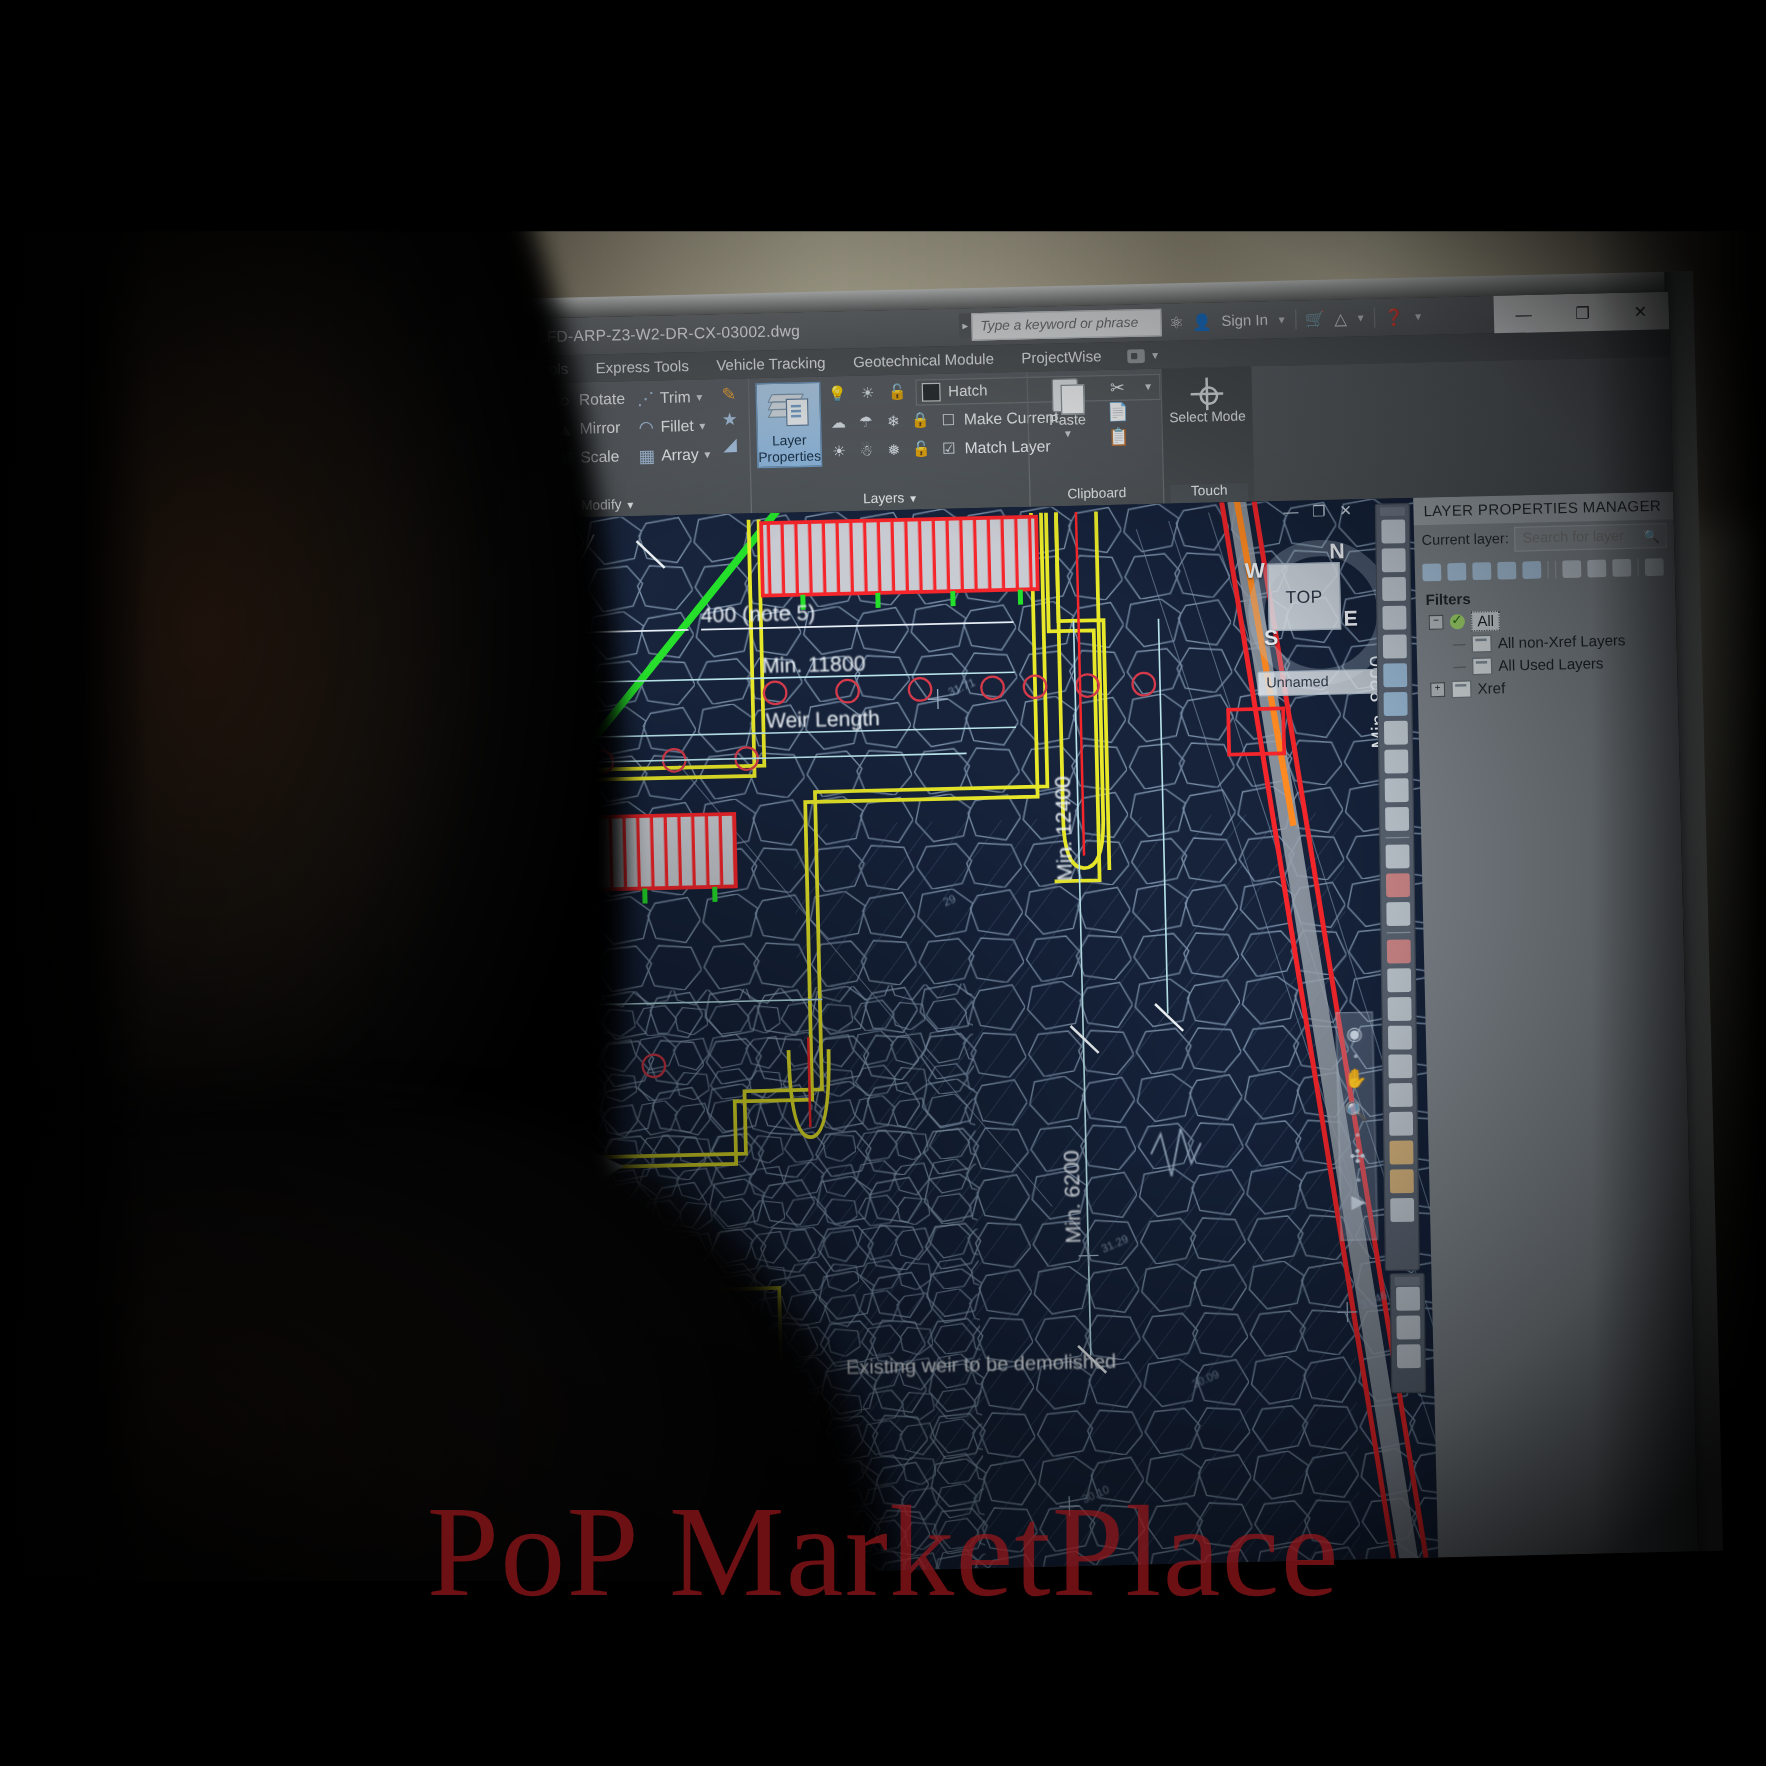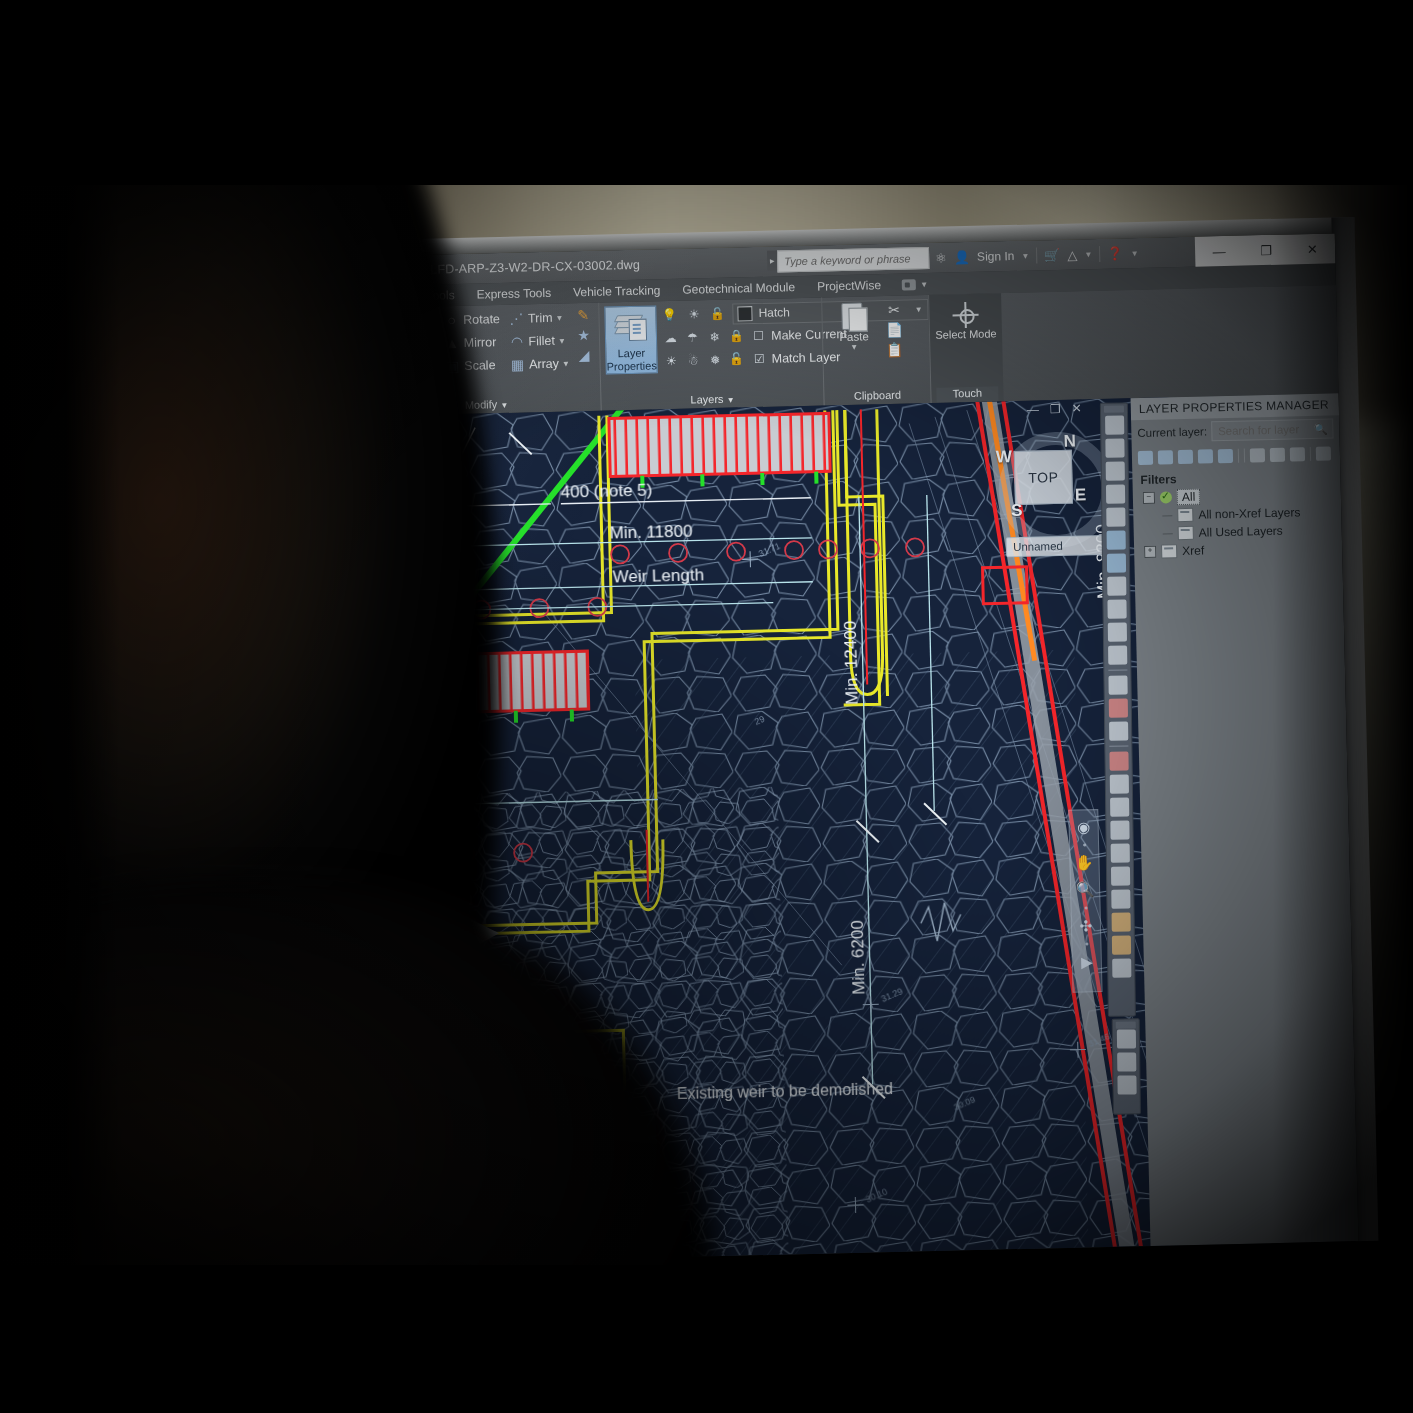--- a/index.html
+++ b/index.html
@@ -894,13 +894,14 @@
   <div class="warmglow"></div>
   <div class="person"></div>
   <div class="person-shoulder"></div>
 
   <div class="vig-left"></div>
   <div class="vig-right"></div>
   <div class="vig-soft"></div>
   <div class="vig-top"></div>
   <div class="vig-bottom"></div>
 
+  <div class="watermark">PoP MarketPlace</div>
 </div>
 
 </body></html>

